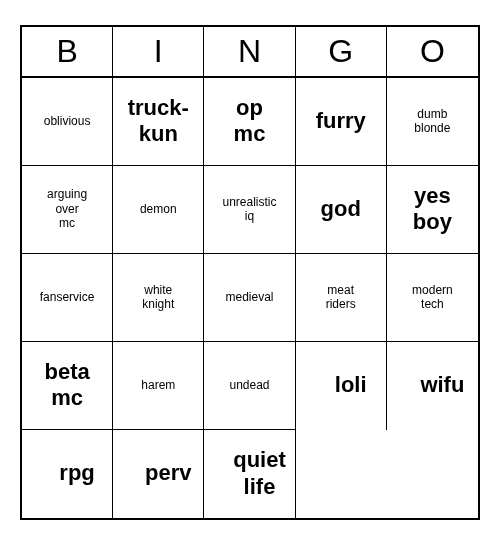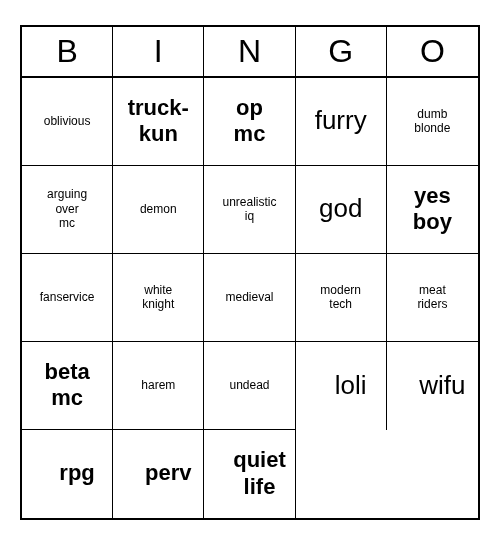--- a/index.html
+++ b/index.html
@@ -63,22 +63,22 @@
     .bingo-cell:nth-child(5n) {
       border-right: none;
     }
 
     .bingo-cell:nth-last-child(-n+5) {
       border-bottom: none;
       padding-left: 24px;
     }
 
     .bingo-cell.large {
-      font-size: 26px;
-      font-weight: normal;
+      font-size: 22px;
+      font-weight: bold;
     }
 
     .bingo-cell.medium {
       font-size: 22px;
       font-weight: bold;
     }
 
     .bingo-cell.small {
       font-size: 12px;
     }
@@ -101,22 +101,22 @@
       <div class="bingo-cell large">furry</div>
       <div class="bingo-cell small">dumb<br>blonde</div>
       <div class="bingo-cell small">arguing<br>over<br>mc</div>
       <div class="bingo-cell small">demon</div>
       <div class="bingo-cell small">unrealistic<br>iq</div>
       <div class="bingo-cell large">god</div>
       <div class="bingo-cell medium">yes<br>boy</div>
       <div class="bingo-cell small">fanservice</div>
       <div class="bingo-cell small">white<br>knight</div>
       <div class="bingo-cell small">medieval</div>
+      <div class="bingo-cell small">meat<br>riders</div>
       <div class="bingo-cell small">modern<br>tech</div>
-      <div class="bingo-cell small">meat<br>riders</div>
       <div class="bingo-cell medium">beta<br>mc</div>
       <div class="bingo-cell small">harem</div>
       <div class="bingo-cell small">undead</div>
       <div class="bingo-cell large">loli</div>
       <div class="bingo-cell large">wifu</div>
       <div class="bingo-cell medium">rpg</div>
       <div class="bingo-cell medium">perv</div>
       <div class="bingo-cell medium">quiet<br>life</div>
     </div>
 </div>

